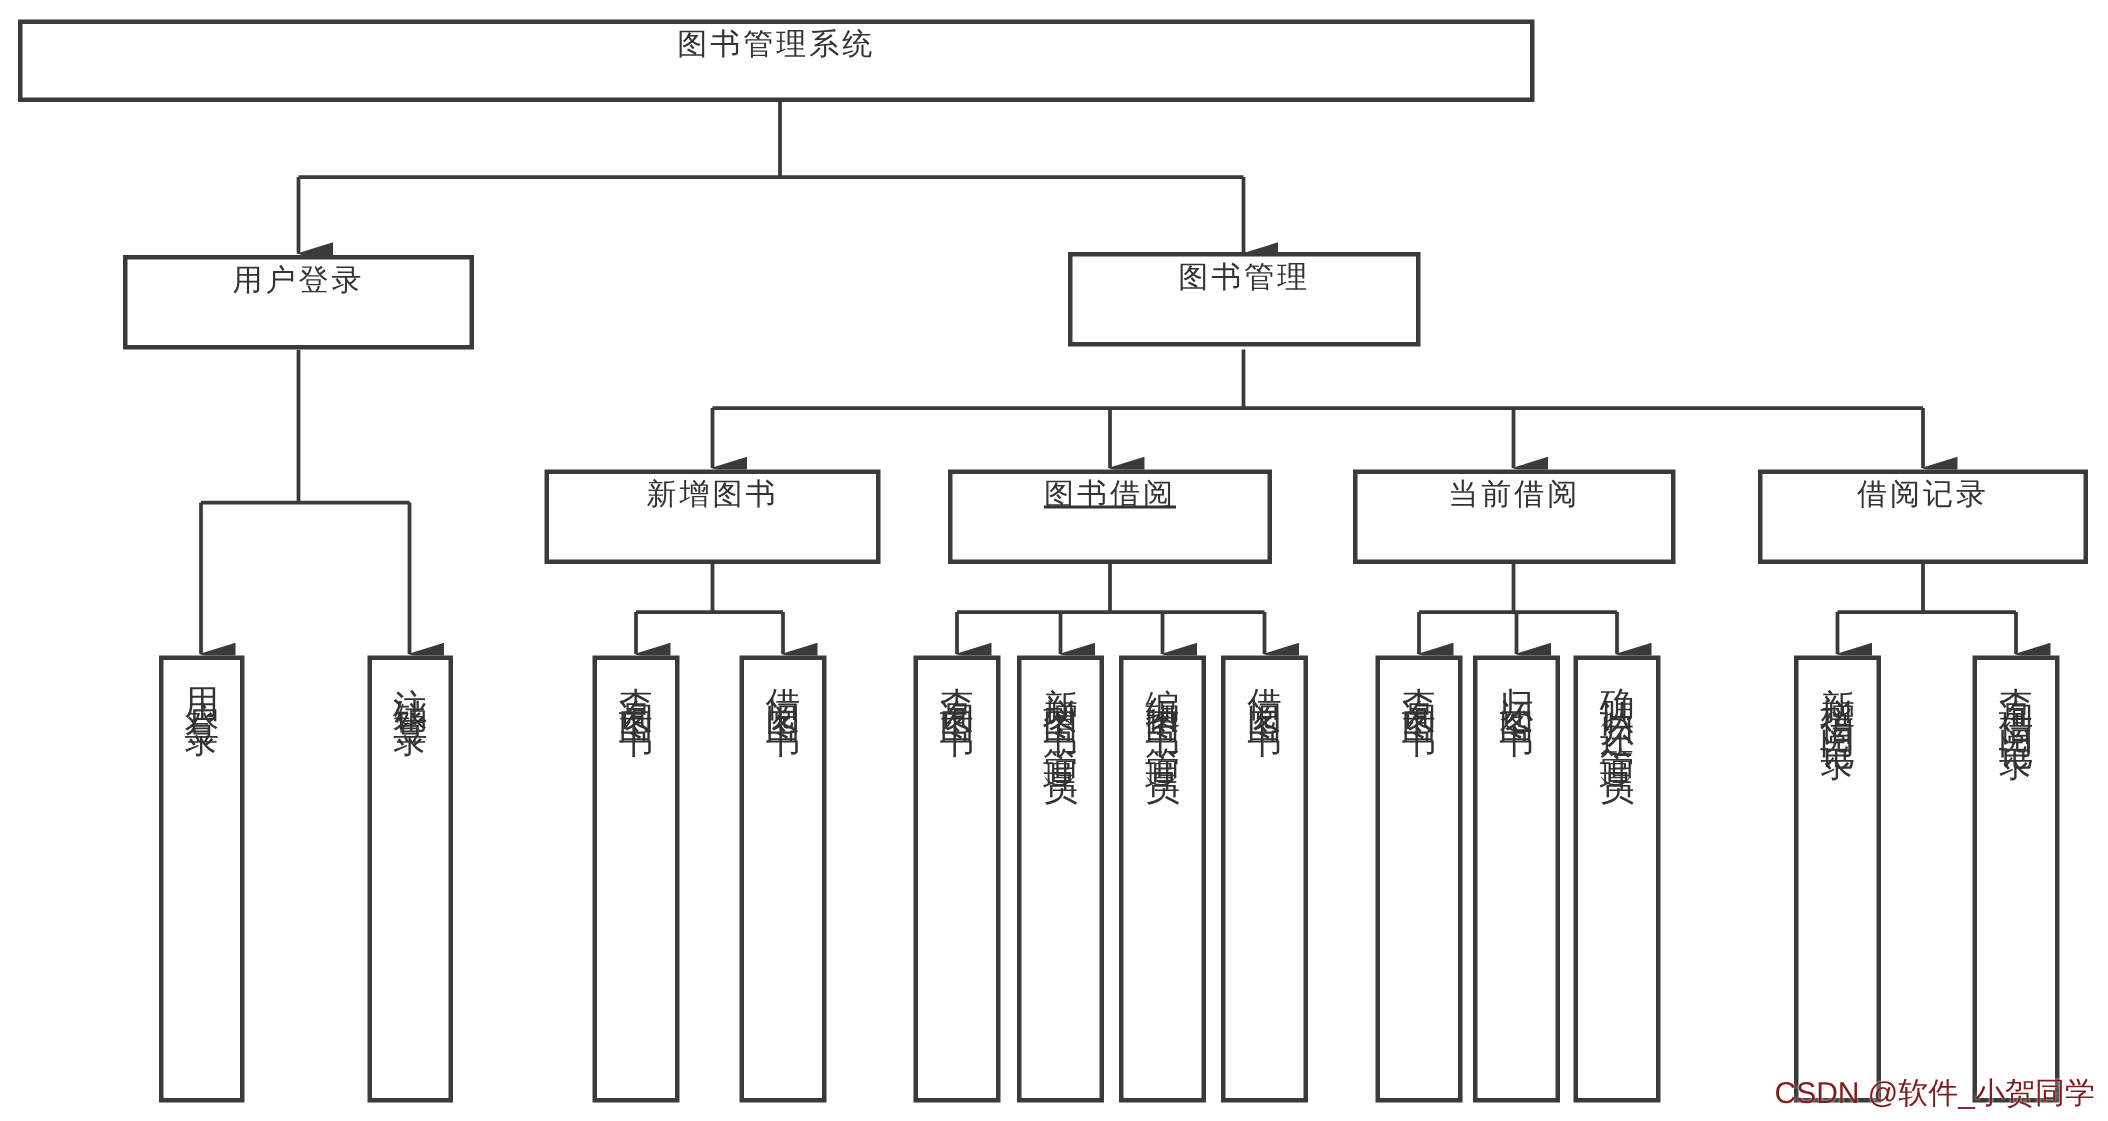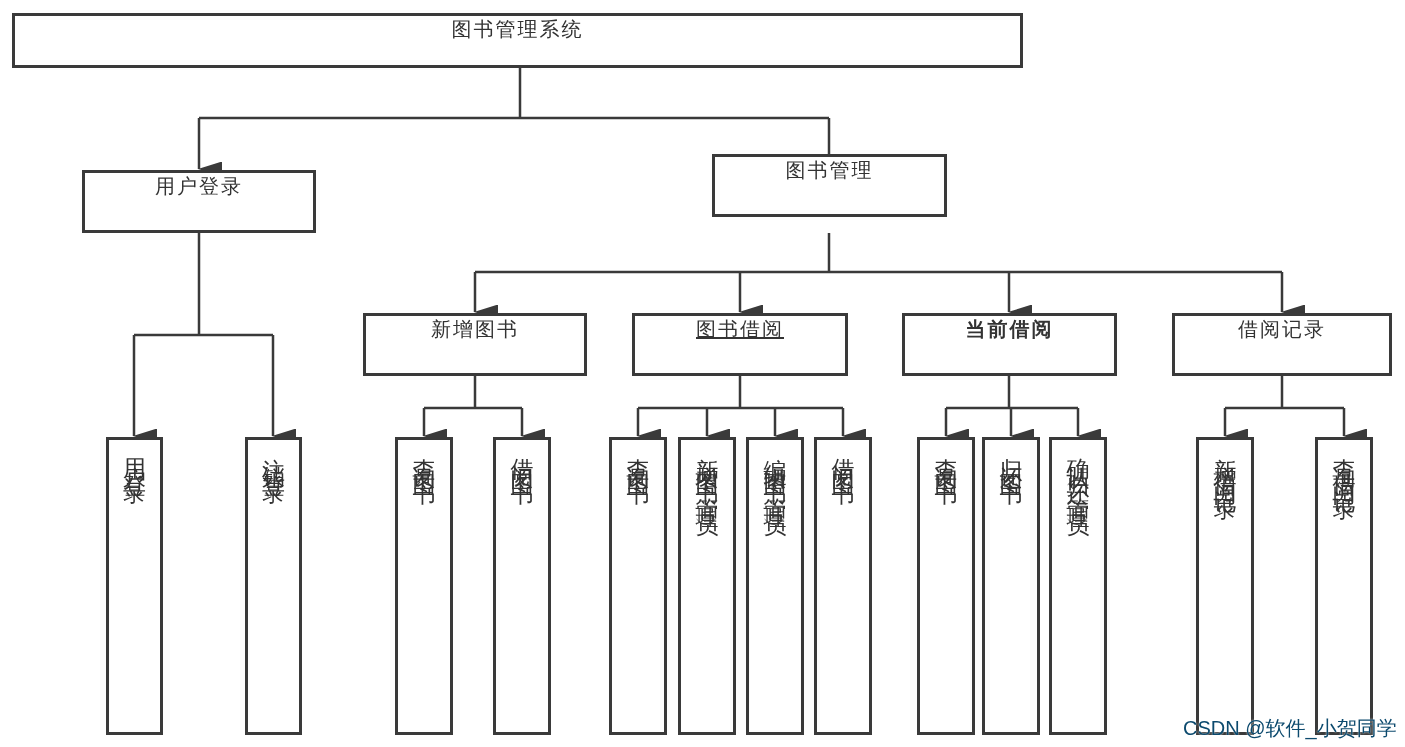--- a/index.html
+++ b/index.html
@@ -39,34 +39,34 @@
     letter-spacing: 8px;
     line-height: 1;
     color: #333333;
     white-space: nowrap;
   }
   .watermark {
     position: absolute;
     left: 1183px;
     top: 715px;
     font-size: 20px;
-    color: #0c4a6e;
+    color: #7f1d1d;
     text-shadow: 0 0 2px #ffffff;
     white-space: nowrap;
     z-index: 5;
   }
   
   .n-root   { left: 12px;   top: 13px;  width: 1011px; height: 55px; }
   
   .n-login  { left: 82px;   top: 170px; width: 234px;  height: 63px; }
-  .n-manage { left: 712px;  top: 154px; width: 235px;  height: 63px; }
+  .n-manage { left: 712px;  top: 168px; width: 235px;  height: 63px; }
   
   .n-newbook { left: 363px;  top: 313px; width: 224px; height: 63px; }
   .n-borrow  { left: 632px;  top: 313px; width: 216px; height: 63px; text-decoration: underline; }
-  .n-current { left: 902px;  top: 313px; width: 215px; height: 63px; font-weight: bold; }
+  .n-current { left: 902px;  top: 313px; width: 215px; height: 63px; }
   .n-record  { left: 1172px; top: 313px; width: 220px; height: 63px; }
   
   .leaf { top: 437px; height: 298px; width: 58px; }
   .l-a0 { left: 106px; width: 57px; }
   .l-a1 { left: 245px; width: 57px; }
   .l-b0 { left: 395px; }
   .l-b1 { left: 493px; }
   .l-c0 { left: 609px; }
   .l-c1 { left: 678px; }
   .l-c2 { left: 746px; }

